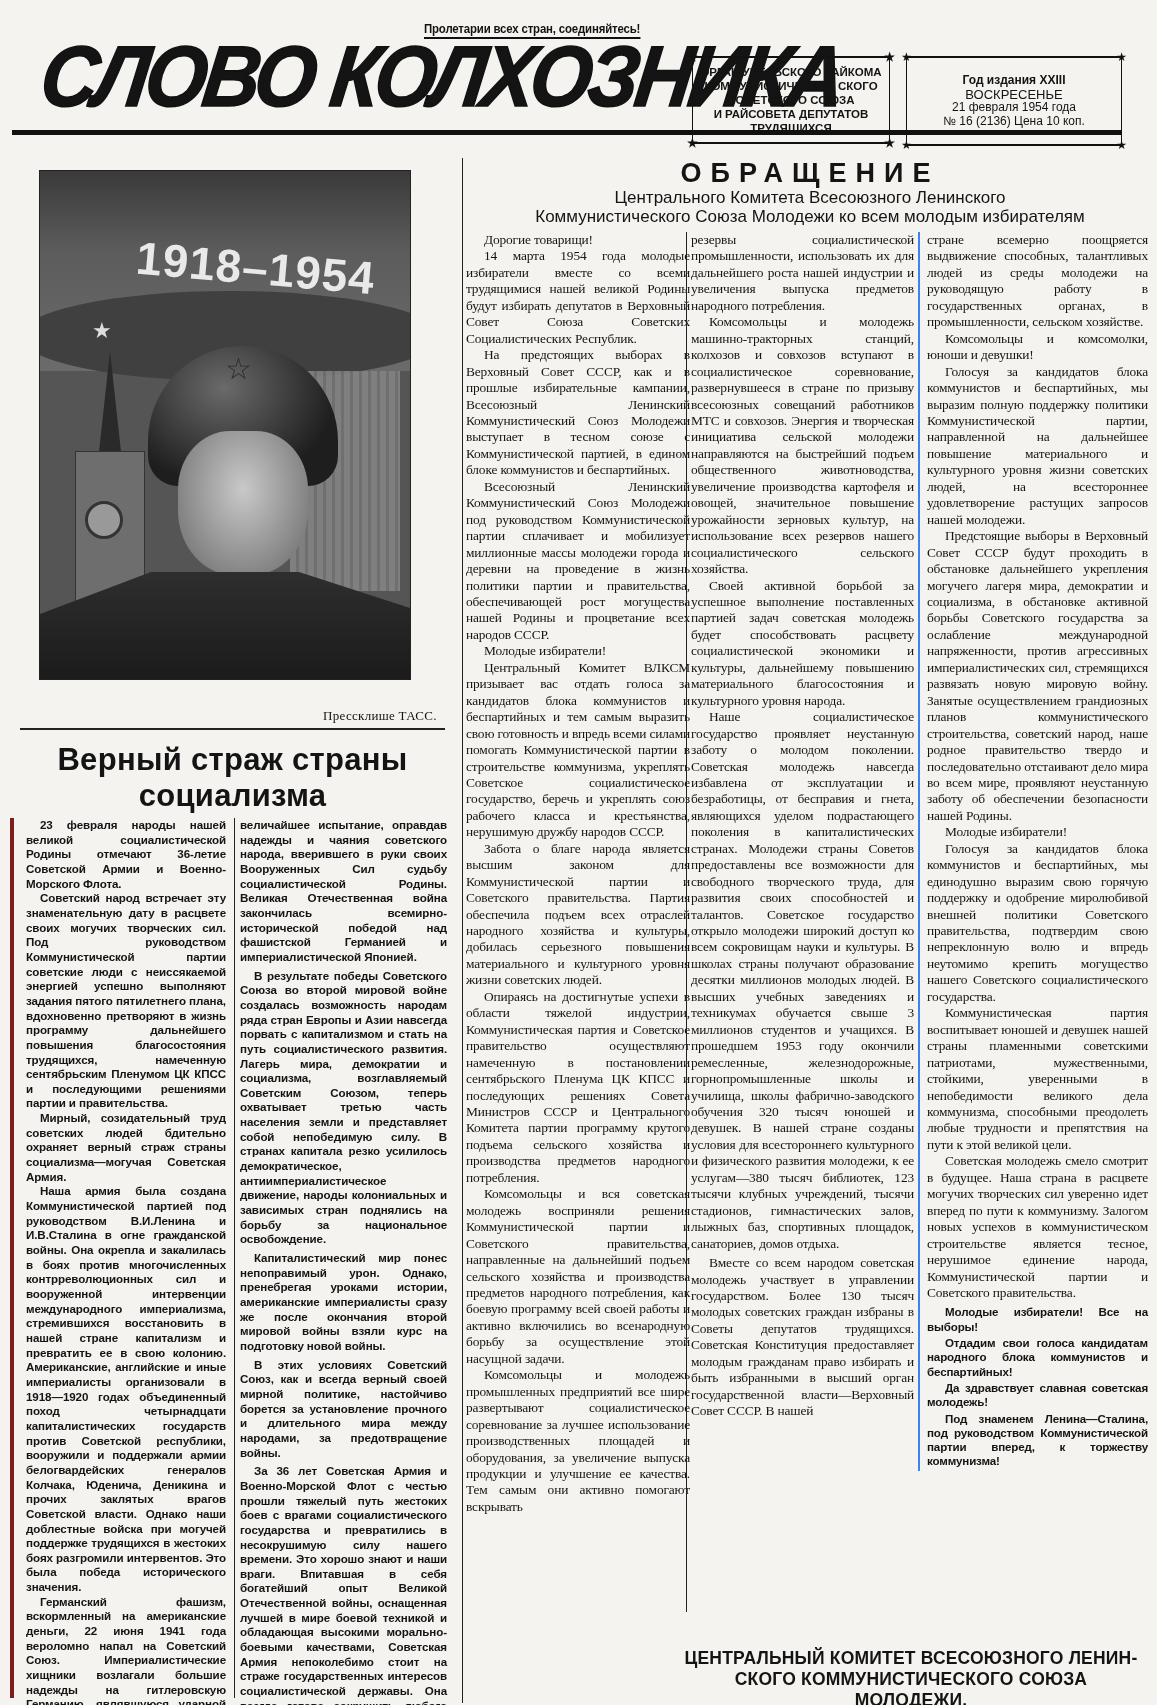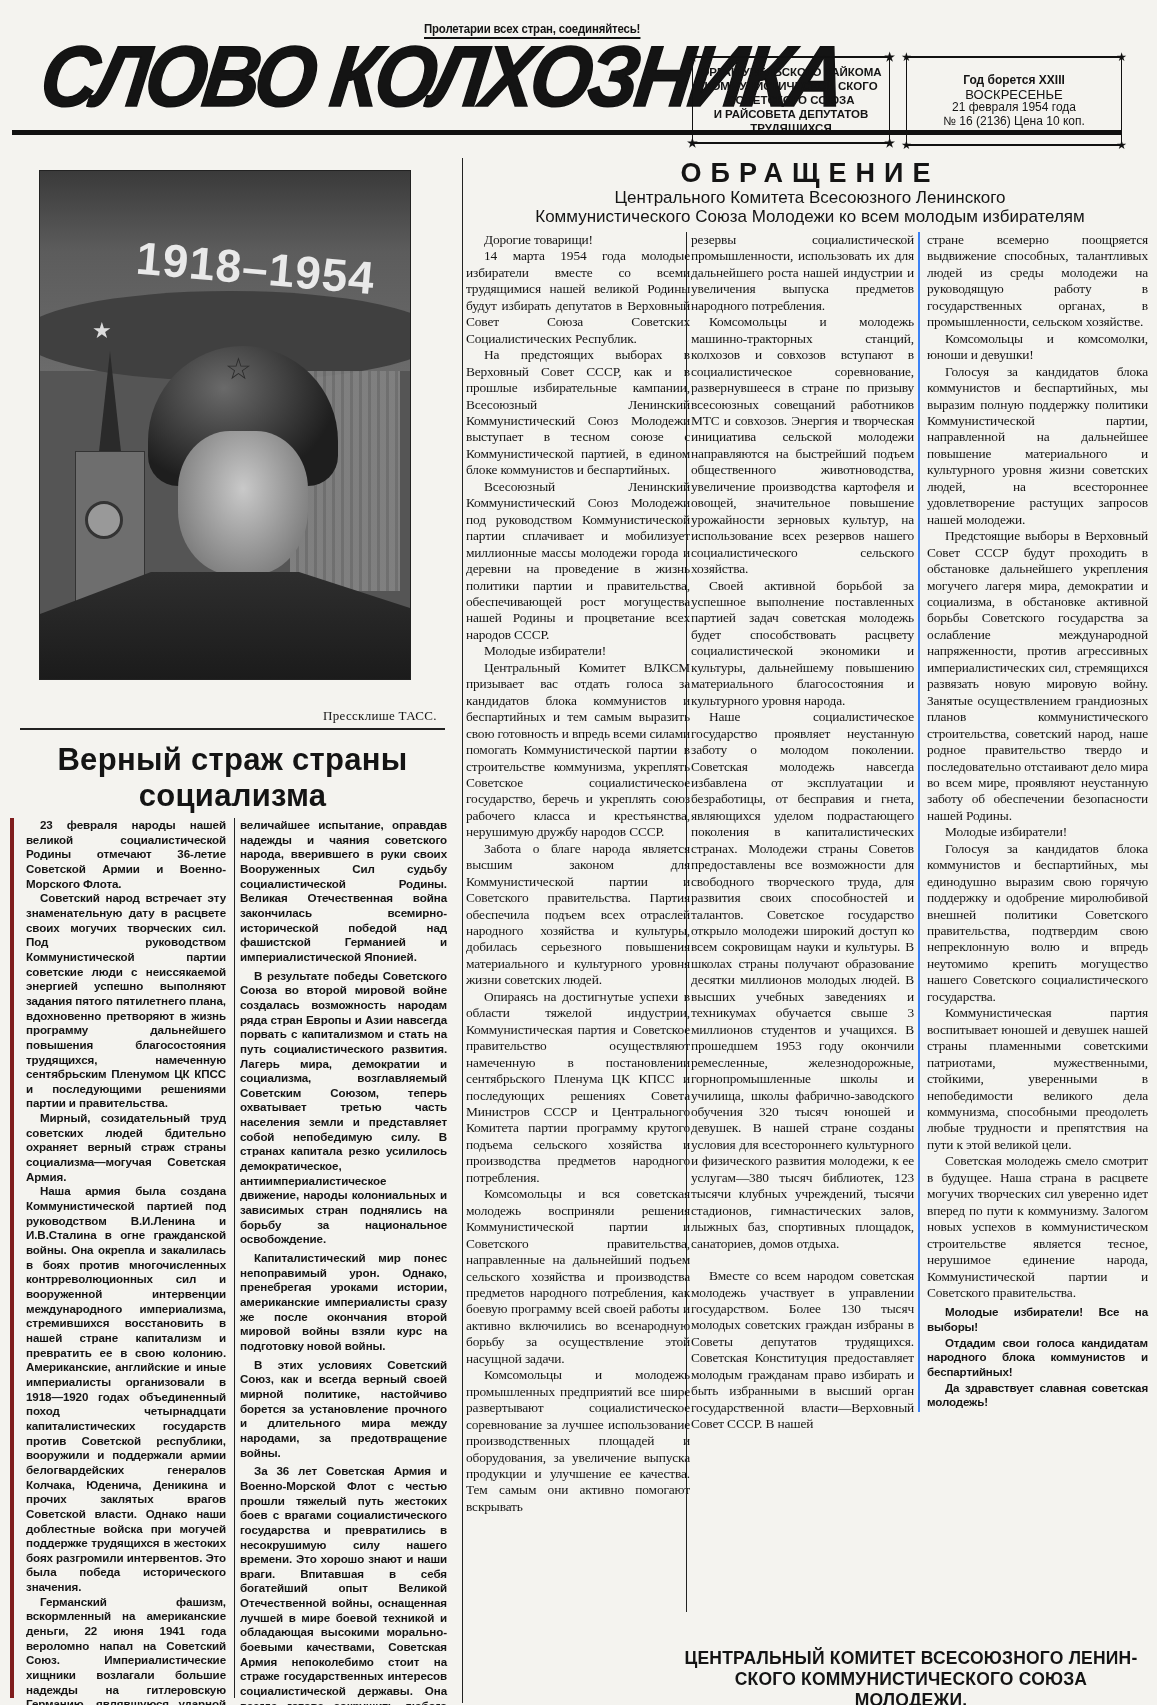--- a/index.html
+++ b/index.html
@@ -40,21 +40,21 @@
   .lcol-1 { left: 10px; top: 818px; width: 216px; height: 880px; border-left: 4px solid #7f1d1d; padding-left: 12px; }
   .lcol-2 { left: 234px; top: 818px; width: 213px; height: 880px; border-left: 1px solid #222; padding-left: 5px; }
 
   
   .vrule { position: absolute; background: #222; width: 1px; }
   .appeal-title { position: absolute; left: 465px; top: 158px; width: 690px; text-align: center; font-family: "Liberation Sans", sans-serif; font-size: 27px; letter-spacing: 9px; line-height: 30px; }
   .appeal-sub1 { position: absolute; left: 465px; top: 188px; width: 690px; text-align: center; font-family: "Liberation Sans", sans-serif; font-size: 17px; line-height: 19px; }
   .appeal-sub2 { position: absolute; left: 465px; top: 207px; width: 690px; text-align: center; font-family: "Liberation Sans", sans-serif; font-size: 17px; line-height: 19px; }
   .rcol { position: absolute; font-size: 13.4px; line-height: 16.45px; text-align: justify; letter-spacing: -0.15px; }
   .rcol p { text-indent: 18px; }
-  .rcol p.gap { margin-top: 16px; }
+  .rcol p.gap { margin-top: 3px; }
   .rcol-1 { left: 466px; top: 232px; width: 224px; }
   .rcol-2 { left: 686px; top: 232px; width: 228px; border-left: 1px solid #222; padding-left: 4px; height: 1380px; }
   .rcol-3 { left: 918px; top: 232px; width: 230px; border-left: 2px solid #3b82f6; padding-left: 7px; }
   .rcol-3 .slogans { font-family: "Liberation Sans", sans-serif; font-weight: bold; font-size: 11.6px; line-height: 14.3px; margin-top: 4px; }
   .rcol-3 .slogans p { margin-bottom: 2px; }
   .signoff { position: absolute; left: 676px; top: 1648px; width: 470px; text-align: center; font-family: "Liberation Sans", sans-serif; font-weight: bold; font-size: 17.5px; line-height: 21px; letter-spacing: 0.2px; }
 </style>
 </head>
 <body>
 
@@ -74,21 +74,21 @@
       <div>И РАЙСОВЕТА ДЕПУТАТОВ</div>
       <div>ТРУДЯЩИХСЯ</div>
     </div>
   </div>
 
   <div class="issue-box">
     <span class="star" style="left:-6px;top:-7px">★</span>
     <span class="star" style="right:-6px;top:-7px">★</span>
     <span class="star" style="left:-6px;bottom:-7px">★</span>
     <span class="star" style="right:-6px;bottom:-7px">★</span>
-    <div style="font-weight:bold">Год борется XXIII</div>
+    <div style="font-weight:bold">Год издания XXIII</div>
     <div style="font-size:13px">ВОСКРЕСЕНЬЕ</div>
     <div>21 февраля 1954 года</div>
     <div>№ 16 (2136) Цена 10 коп.</div>
   </div>
 </header>
 <div class="mast-rule"></div>
 
 <figure class="poster">
   <div class="sky"></div>
   <div class="banner-wave"></div>
@@ -157,19 +157,20 @@
   <p>Голосуя за кандидатов блока коммунистов и беспартийных, мы выразим полную поддержку политики Коммунистической партии, направленной на дальнейшее повышение материального и культурного уровня жизни советских людей, на всестороннее удовлетворение растущих запросов нашей молодежи.</p>
   <p>Предстоящие выборы в Верховный Совет СССР будут проходить в обстановке дальнейшего укрепления могучего лагеря мира, демократии и социализма, в обстановке активной борьбы Советского государства за ослабление международной напряженности, против агрессивных империалистических сил, стремящихся развязать новую мировую войну. Занятые осуществлением грандиозных планов коммунистического строительства, советский народ, наше родное правительство твердо и последовательно отстаивают дело мира во всем мире, проявляют неустанную заботу об обеспечении безопасности нашей Родины.</p>
   <p>Молодые избиратели!</p>
   <p>Голосуя за кандидатов блока коммунистов и беспартийных, мы единодушно выразим свою горячую поддержку и одобрение миролюбивой внешней политики Советского правительства, подтвердим свою непреклонную волю и впредь неутомимо крепить могущество нашего Советского социалистического государства.</p>
   <p>Коммунистическая партия воспитывает юношей и девушек нашей страны пламенными советскими патриотами, мужественными, стойкими, уверенными в непобедимости великого дела коммунизма, способными преодолеть любые трудности и препятствия на пути к этой великой цели.</p>
   <p>Советская молодежь смело смотрит в будущее. Наша страна в расцвете могучих творческих сил уверенно идет вперед по пути к коммунизму. Залогом новых успехов в коммунистическом строительстве является тесное, нерушимое единение народа, Коммунистической партии и Советского правительства.</p>
   <div class="slogans">
     <p>Молодые избиратели! Все на выборы!</p>
     <p>Отдадим свои голоса кандидатам народного блока коммунистов и беспартийных!</p>
     <p>Да здравствует славная советская молодежь!</p>
+    <p>Под знаменем Ленина—Сталина, под руководством Коммунистической партии вперед, к торжеству коммунизма!</p>
   </div>
 </div>
 
 <div class="signoff">
   <div>ЦЕНТРАЛЬНЫЙ КОМИТЕТ ВСЕСОЮЗНОГО ЛЕНИН-</div>
   <div>СКОГО КОММУНИСТИЧЕСКОГО СОЮЗА МОЛОДЕЖИ.</div>
 </div>
 
 </body></html>

